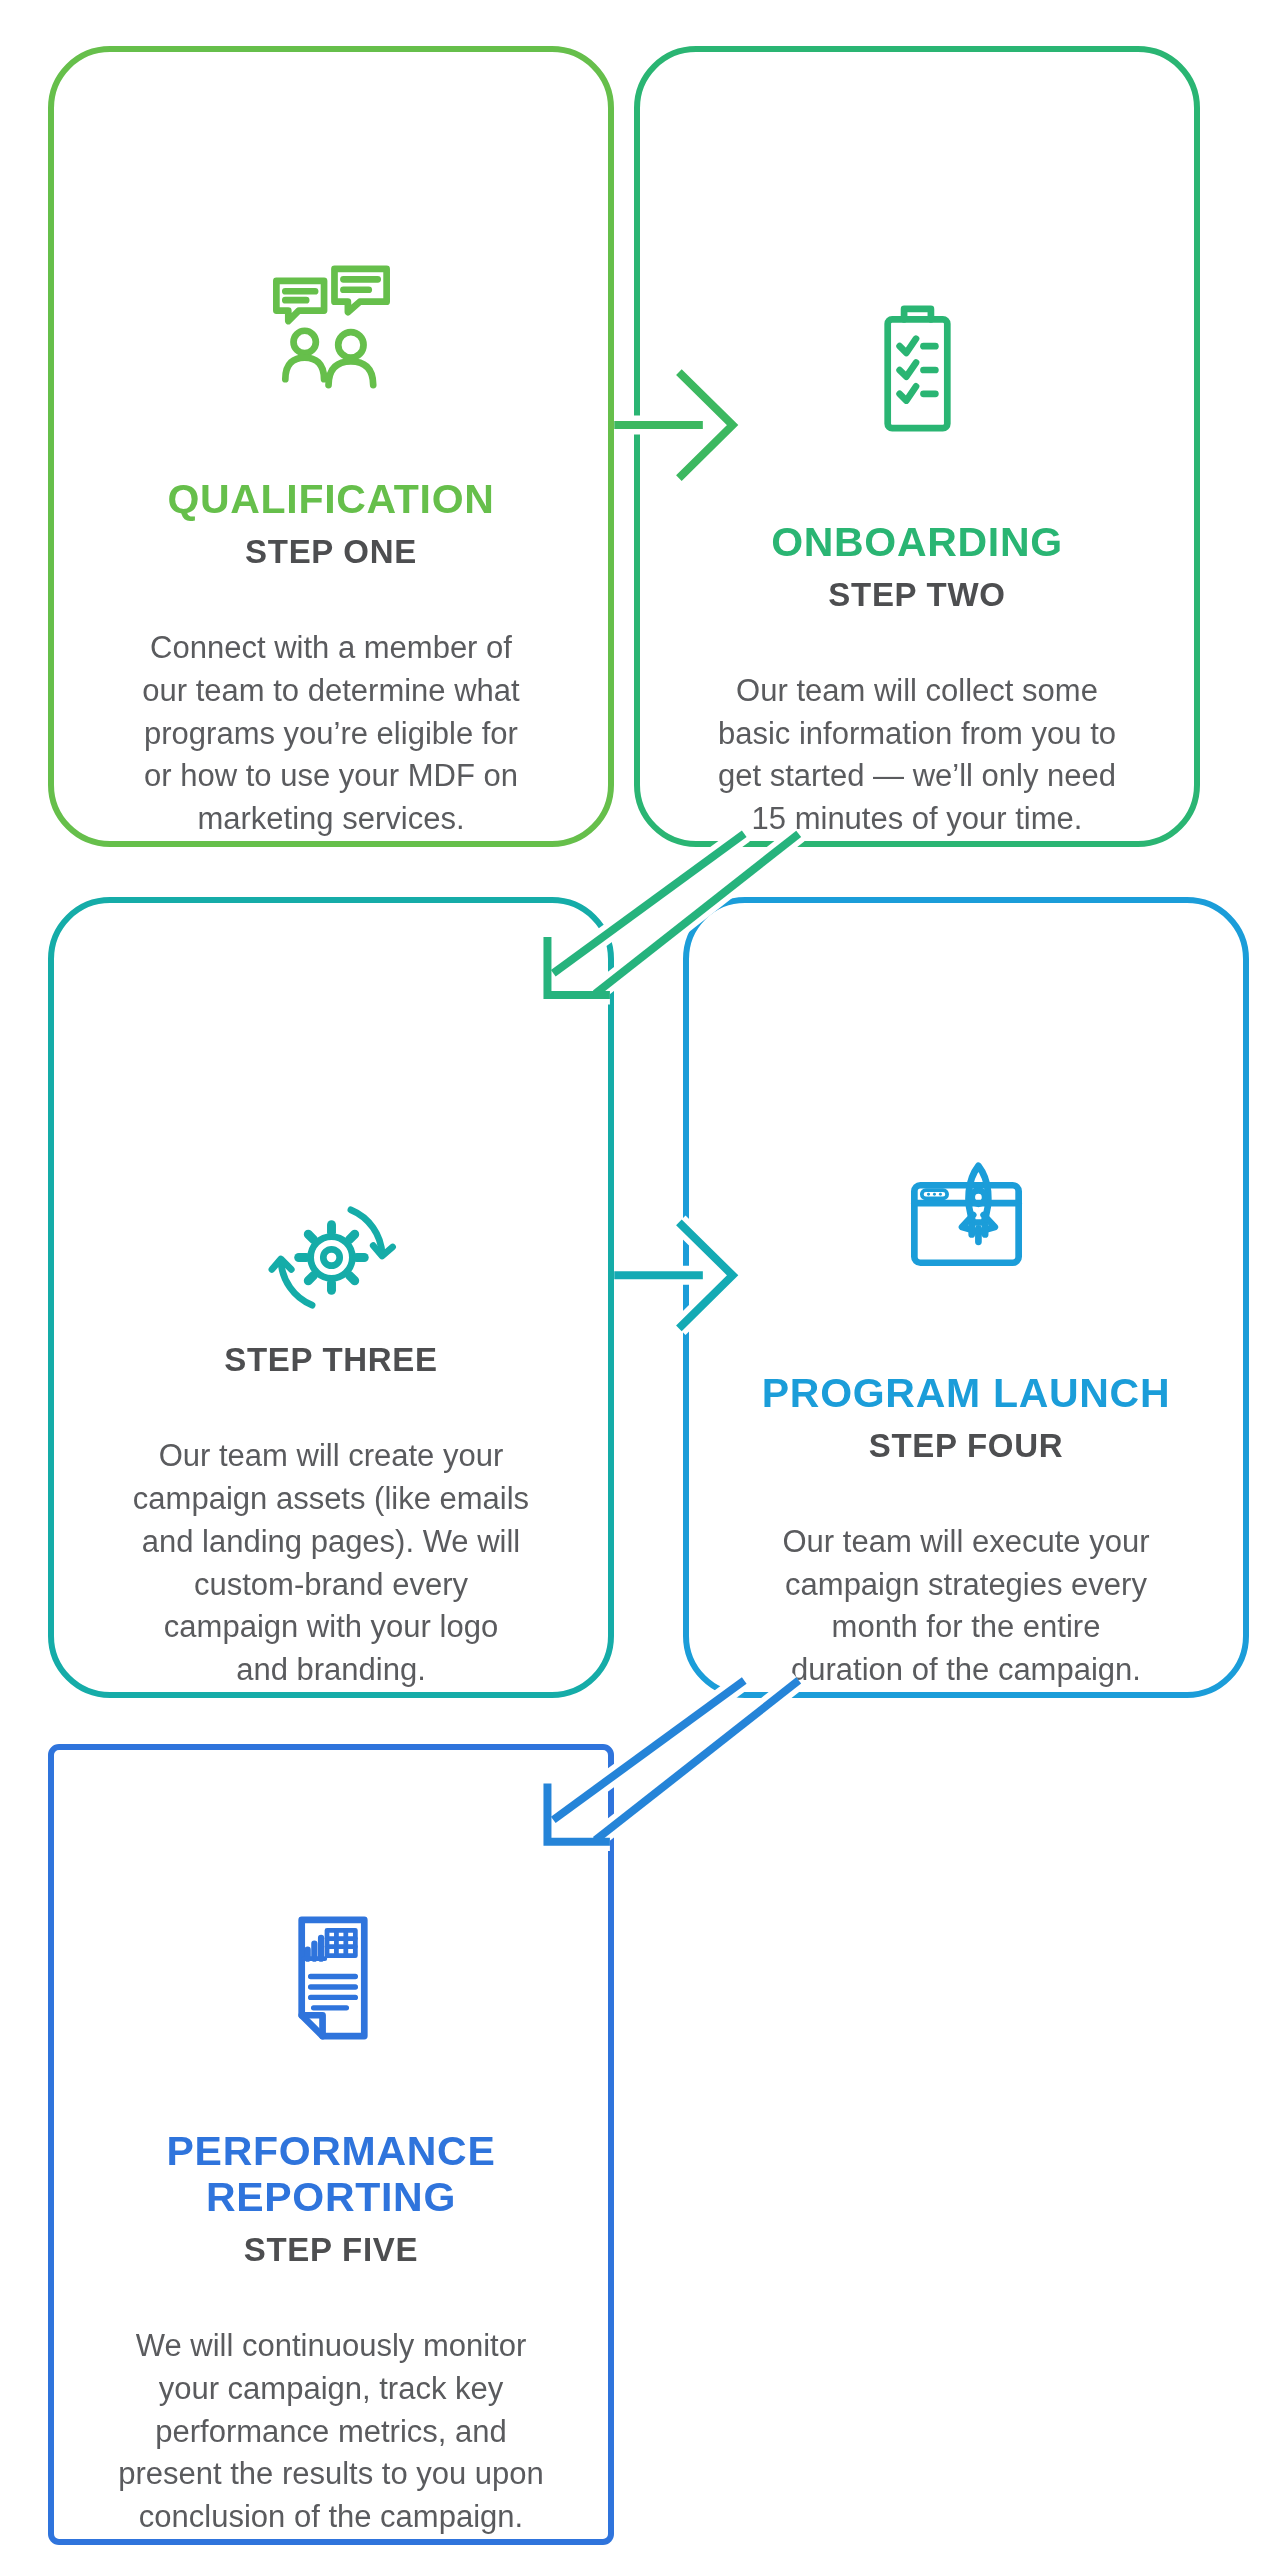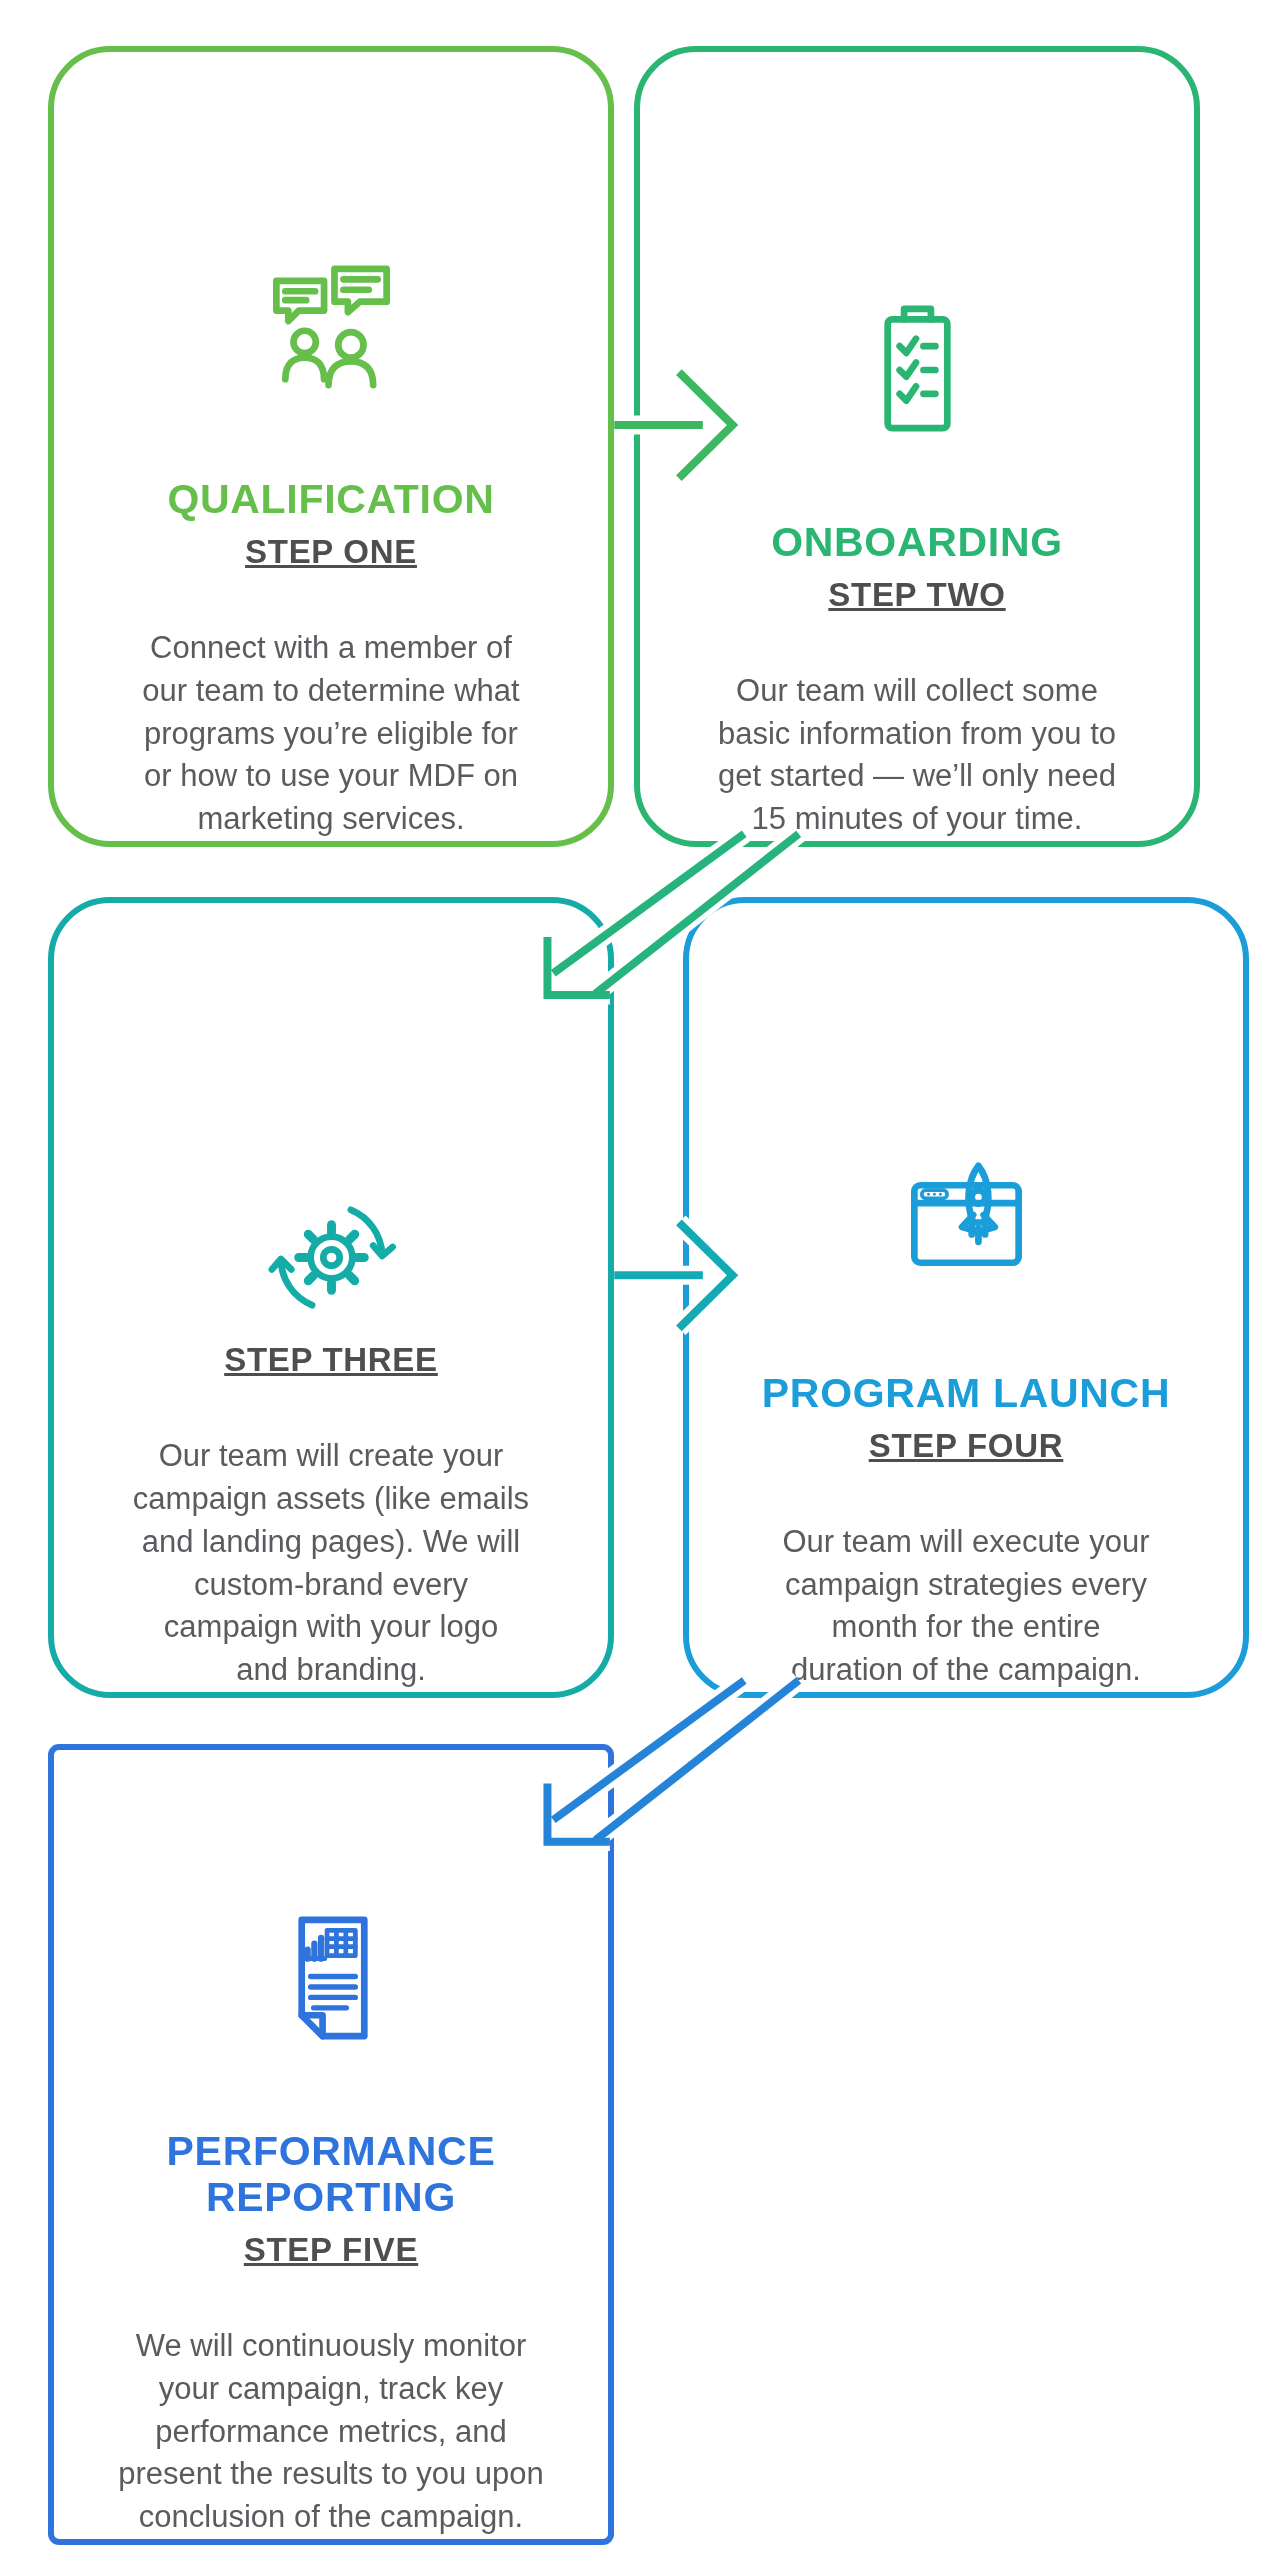--- a/index.html
+++ b/index.html
@@ -53,21 +53,20 @@
     letter-spacing: 0.7px;
     line-height: 1.14;
     color: var(--accent, #888);
   }
   .card-step {
     margin: 10.2px 0 0 0;
     font-size: 33px;
     font-weight: 700;
     letter-spacing: 0.7px;
     color: #4d4e50;
-    text-decoration: underline;
   }
   .card-body {
     margin: 56px 0 0 0;
     font-size: 31px;
     line-height: 1.38;
     color: #5a5b5e;
     white-space: pre-line;
   }
 
   .connector-layer {

